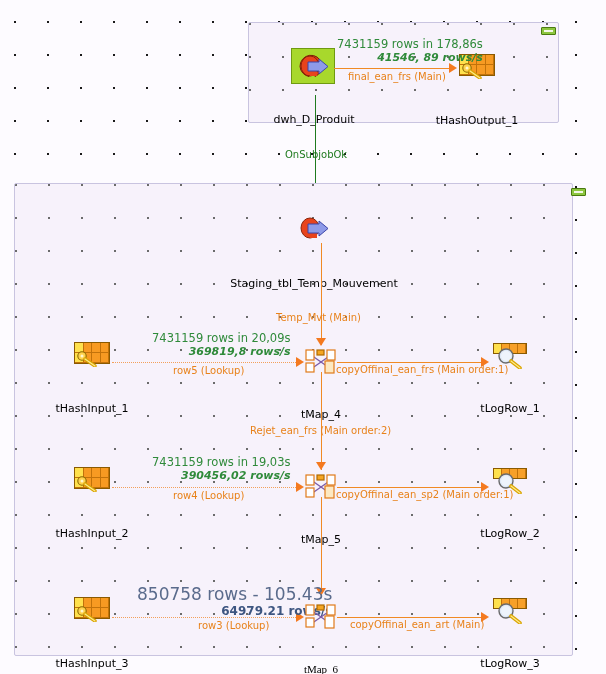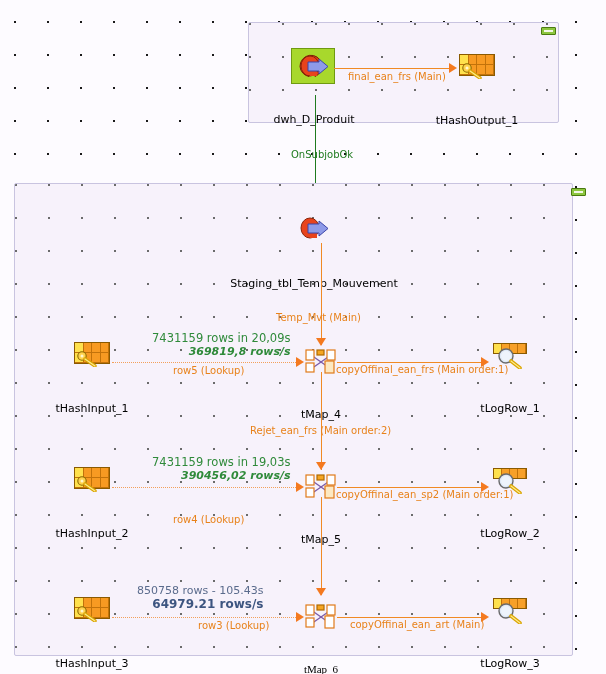--- a/index.html
+++ b/index.html
@@ -146,21 +146,21 @@
   .lbl {
     position: absolute;
     white-space: nowrap;
     font-size: 10px;
     line-height: 13px;
   }
   .lbl-link { color: #e8821a; }
   .lbl-trigger { color: #1f7a1f; }
   .stat-green-1 { color: #2f8a3a; font-size: 11.5px; }
   .stat-green-2 { color: #2f8a3a; font-size: 11px; font-style: italic; font-weight: bold; }
-  .stat-blue-1 { color: #5a6b8c; font-size: 11px; text-align: right; }
+  .stat-blue-1 { color: #5a6b8c; font-size: 17px; text-align: right; }
   .stat-blue-2 { color: #3d5580; font-size: 12px; font-weight: bold; }
   .stat-block { position: absolute; white-space: nowrap; text-align: right; }
 </style>
 </head>
 <body>
 
 <div id="canvas">
 
   <div class="subjob" style="left:248px; top:22px; width:311px; height:101px;">
   </div>
@@ -196,25 +196,29 @@
         <circle cx="5" cy="5" r="1.5" fill="#fff8d0"></circle>
         <path d="M8,8 L18,15" stroke="#d9a400" stroke-width="3.4" stroke-linecap="round"></path>
         <path d="M8,8 L18,15" stroke="#ffe98a" stroke-width="1.2" stroke-linecap="round"></path>
       </svg>
     </div>
     <div class="node-label" style="top:29px;">tHashOutput_1</div>
   </div>
 
   <div class="conn-line-h" style="left:334px; top:68px; width:117px;"></div>
   <div class="arrow-r" style="left:449px; top:63px;"></div>
+  <div class="stat-block" style="left:337px; top:37px;">
+    <div class="stat-green-1">7431159 rows in 178,86s</div>
+    <div class="stat-green-2">41546, 89 rows/s</div>
+  </div>
   <div class="lbl lbl-link" style="left:348px; top:70px;">final_ean_frs (Main)</div>
 
   <div class="conn-line-v green" style="left:315px; top:95px; height:114px;"></div>
   <div class="arrow-d green" style="left:310px; top:204px;"></div>
-  <div class="lbl lbl-trigger" style="left:285px; top:148px;margin-left:6px;">OnSubjobOk</div>
+  <div class="lbl lbl-trigger" style="left:285px; top:148px;">OnSubjobOk</div>
 
   <div class="subjob" style="left:14px; top:183px; width:559px; height:473px;">
   </div>
   <div class="collapse-btn" style="left:571px; top:188px;"></div>
 
   <div class="node" style="left:297px; top:215px; width:34px; height:27px;">
     <div class="node-icon ico-cdb">
       <svg width="34" height="27" viewBox="0 0 34 27">
         <ellipse cx="13" cy="13" rx="9" ry="10" fill="#e8431c" stroke="#8a2408" stroke-width="1"></ellipse>
         <path d="M13,8 L13,19 L20,19 L20,23 L13,23 L13,19" fill="#e8431c"></path>
@@ -323,21 +327,21 @@
     </div>
     <div class="node-label" style="top:29px;">tHashInput_2</div>
   </div>
 
   <div class="conn-line-h dotted" style="left:112px; top:487px; width:188px;"></div>
   <div class="arrow-r" style="left:296px; top:482px;"></div>
   <div class="stat-block" style="left:152px; top:455px;">
     <div class="stat-green-1">7431159 rows in 19,03s</div>
     <div class="stat-green-2">390456,02 rows/s</div>
   </div>
-  <div class="lbl lbl-link" style="left:173px; top:489px;margin-top:24px;">row4 (Lookup)</div>
+  <div class="lbl lbl-link" style="left:173px; top:489px;">row4 (Lookup)</div>
 
   <div class="node" style="left:305px; top:472px; width:32px; height:27px;">
     <div class="node-icon ico-map">
       <svg width="32" height="27" viewBox="0 0 32 27">
         <line x1="6" y1="8" x2="26" y2="22" stroke="#7a5aa8" stroke-width="1.3"></line>
         <line x1="26" y1="8" x2="6" y2="22" stroke="#7a5aa8" stroke-width="1.3"></line>
         <rect x="1" y="3" width="8" height="10" fill="#ffffff" stroke="#e07b1a" stroke-width="1.2"></rect>
         <rect x="12" y="3" width="7" height="5" fill="#f5a623" stroke="#b06a00" stroke-width="1.2"></rect>
         <rect x="22" y="3" width="8" height="10" fill="#ffffff" stroke="#e07b1a" stroke-width="1.2"></rect>
         <rect x="1" y="16" width="8" height="9" fill="#ffffff" stroke="#e07b1a" stroke-width="1.2"></rect>

